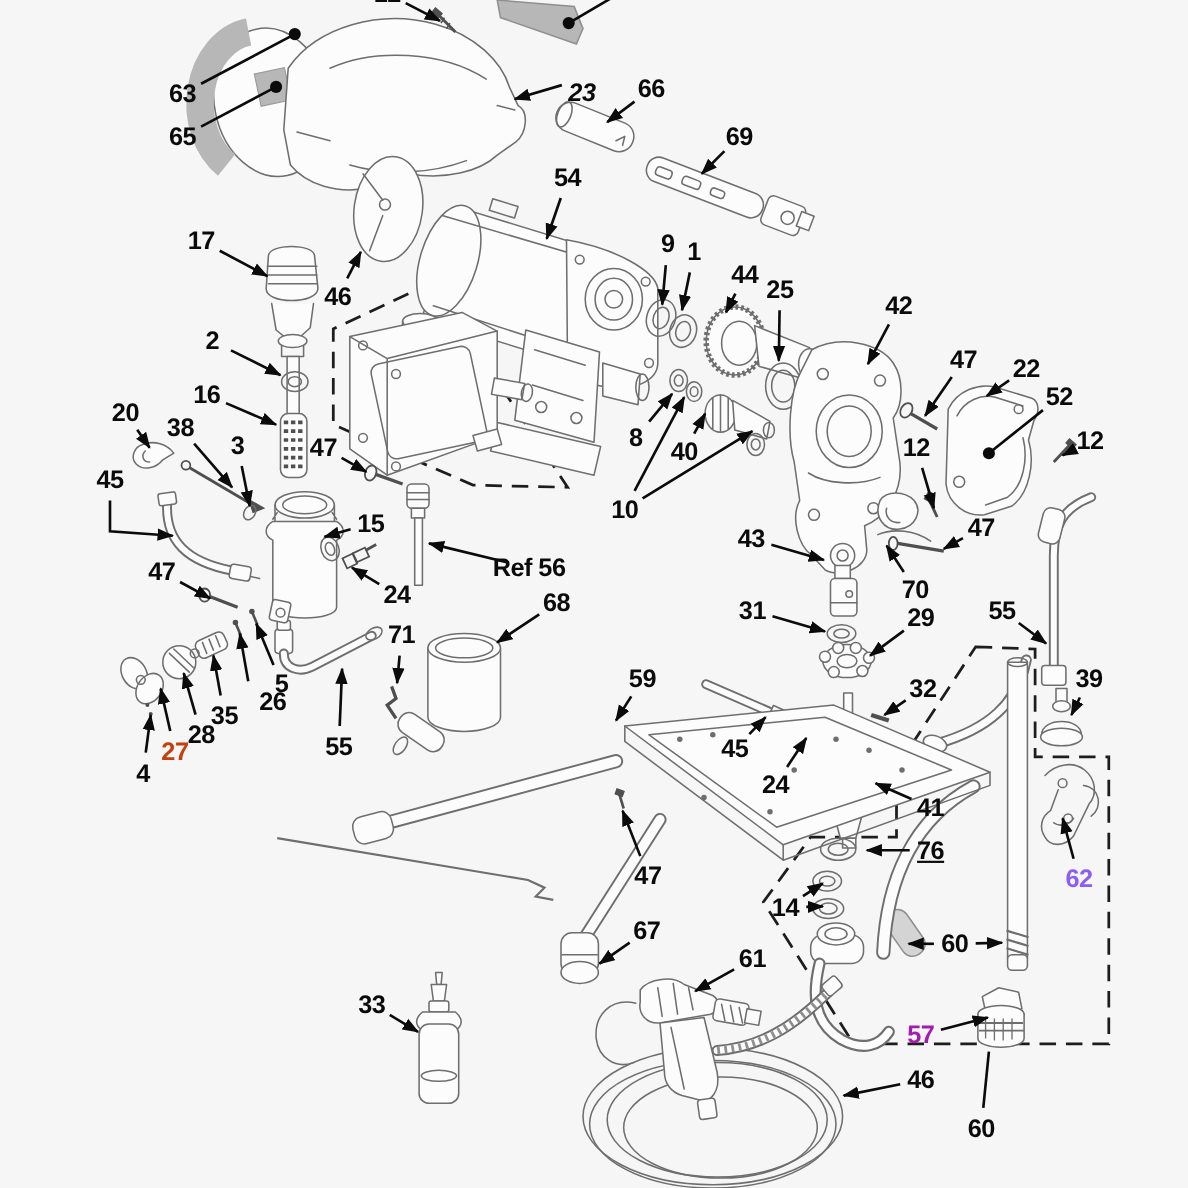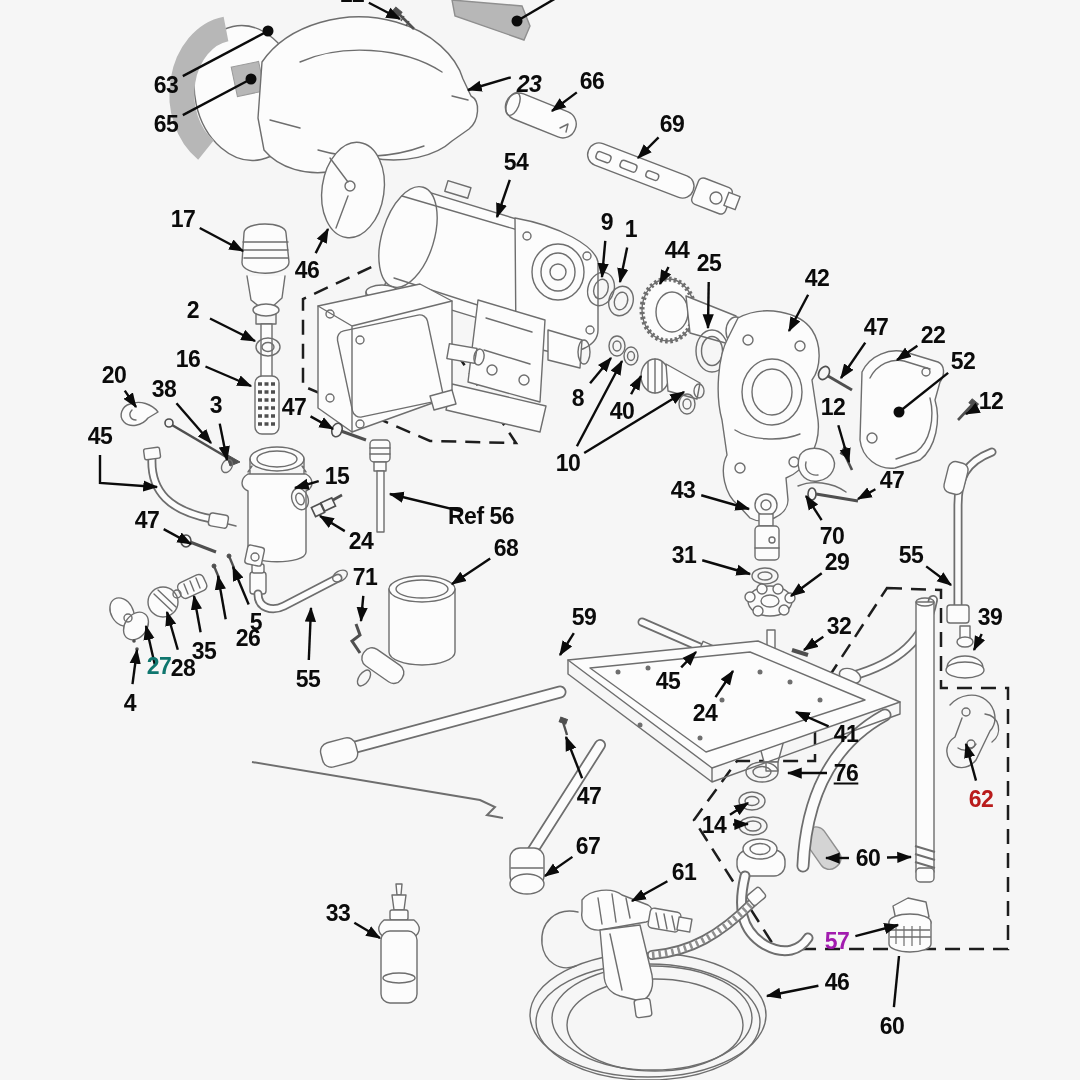--- a/index.html
+++ b/index.html
@@ -596,38 +596,38 @@
       <div class="callout" style="left: 837px; top: 562px; color: rgb(11, 11, 11);">29</div>
       <div class="callout" style="left: 911px; top: 555px; color: rgb(11, 11, 11);">55</div>
       <div class="callout" style="left: 990px; top: 617px; color: rgb(11, 11, 11);">39</div>
       <div class="callout" style="left: 839px; top: 626px; color: rgb(11, 11, 11);">32</div>
       <div class="callout" style="left: 668px; top: 681px; color: rgb(11, 11, 11);">45</div>
       <div class="callout" style="left: 705px; top: 713px; color: rgb(11, 11, 11);">24</div>
       <div class="callout" style="left: 846px; top: 734px; color: rgb(11, 11, 11);">41</div>
       <div class="callout" style="left: 846px; top: 773px; color: rgb(11, 11, 11); text-decoration: underline;">76</div>
       <div class="callout" style="left: 714px; top: 825px; color: rgb(11, 11, 11);">14</div>
       <div class="callout" style="left: 868px; top: 858px; color: rgb(11, 11, 11);">60</div>
-      <div class="callout" style="left: 981px; top: 799px; color: #b91c1c;">62</div>
+      <div class="callout" style="left: 981px; top: 799px; color: #8b5cf6;">62</div>
       <div class="callout" style="left: 684px; top: 872px; color: rgb(11, 11, 11);">61</div>
       <div class="callout" style="left: 837px; top: 941px; color: #a21caf;">57</div>
       <div class="callout" style="left: 837px; top: 982px; color: rgb(11, 11, 11);">46</div>
       <div class="callout" style="left: 892px; top: 1026px; color: rgb(11, 11, 11);">60</div>
       <div class="callout" style="left: 584px; top: 617px; color: rgb(11, 11, 11);">59</div>
       <div class="callout" style="left: 100px; top: 436px; color: rgb(11, 11, 11);">45</div>
       <div class="callout" style="left: 147px; top: 520px; color: rgb(11, 11, 11);">47</div>
       <div class="callout" style="left: 337px; top: 476px; color: rgb(11, 11, 11);">15</div>
       <div class="callout" style="left: 361px; top: 541px; color: rgb(11, 11, 11);">24</div>
       <div class="callout" style="left: 481px; top: 516px; color: rgb(11, 11, 11);">Ref 56</div>
       <div class="callout" style="left: 506px; top: 548px; color: rgb(11, 11, 11);">68</div>
       <div class="callout" style="left: 365px; top: 577px; color: rgb(11, 11, 11);">71</div>
       <div class="callout" style="left: 256px; top: 622px; color: rgb(11, 11, 11);">5</div>
       <div class="callout" style="left: 229px; top: 638px; color: rgb(11, 11, 11); margin-left: 19px;">26</div>
       <div class="callout" style="left: 204px; top: 651px; color: rgb(11, 11, 11);">35</div>
       <div class="callout" style="left: 183px; top: 668px; color: rgb(11, 11, 11);">28</div>
-      <div class="callout" style="left: 159px; top: 666px; color: #0f766e;">27</div>
+      <div class="callout" style="left: 159px; top: 683px; color: #c2410c;">27</div>
       <div class="callout" style="left: 130px; top: 703px; color: rgb(11, 11, 11);">4</div>
       <div class="callout" style="left: 308px; top: 679px; color: rgb(11, 11, 11);">55</div>
       <div class="callout" style="left: 338px; top: 913px; color: rgb(11, 11, 11);">33</div>
       <div class="callout" style="left: 588px; top: 846px; color: rgb(11, 11, 11);">67</div>
       <div class="callout" style="left: 589px; top: 796px; color: rgb(11, 11, 11);">47</div>
     </div>
 
 </div>
 
 </body></html>

